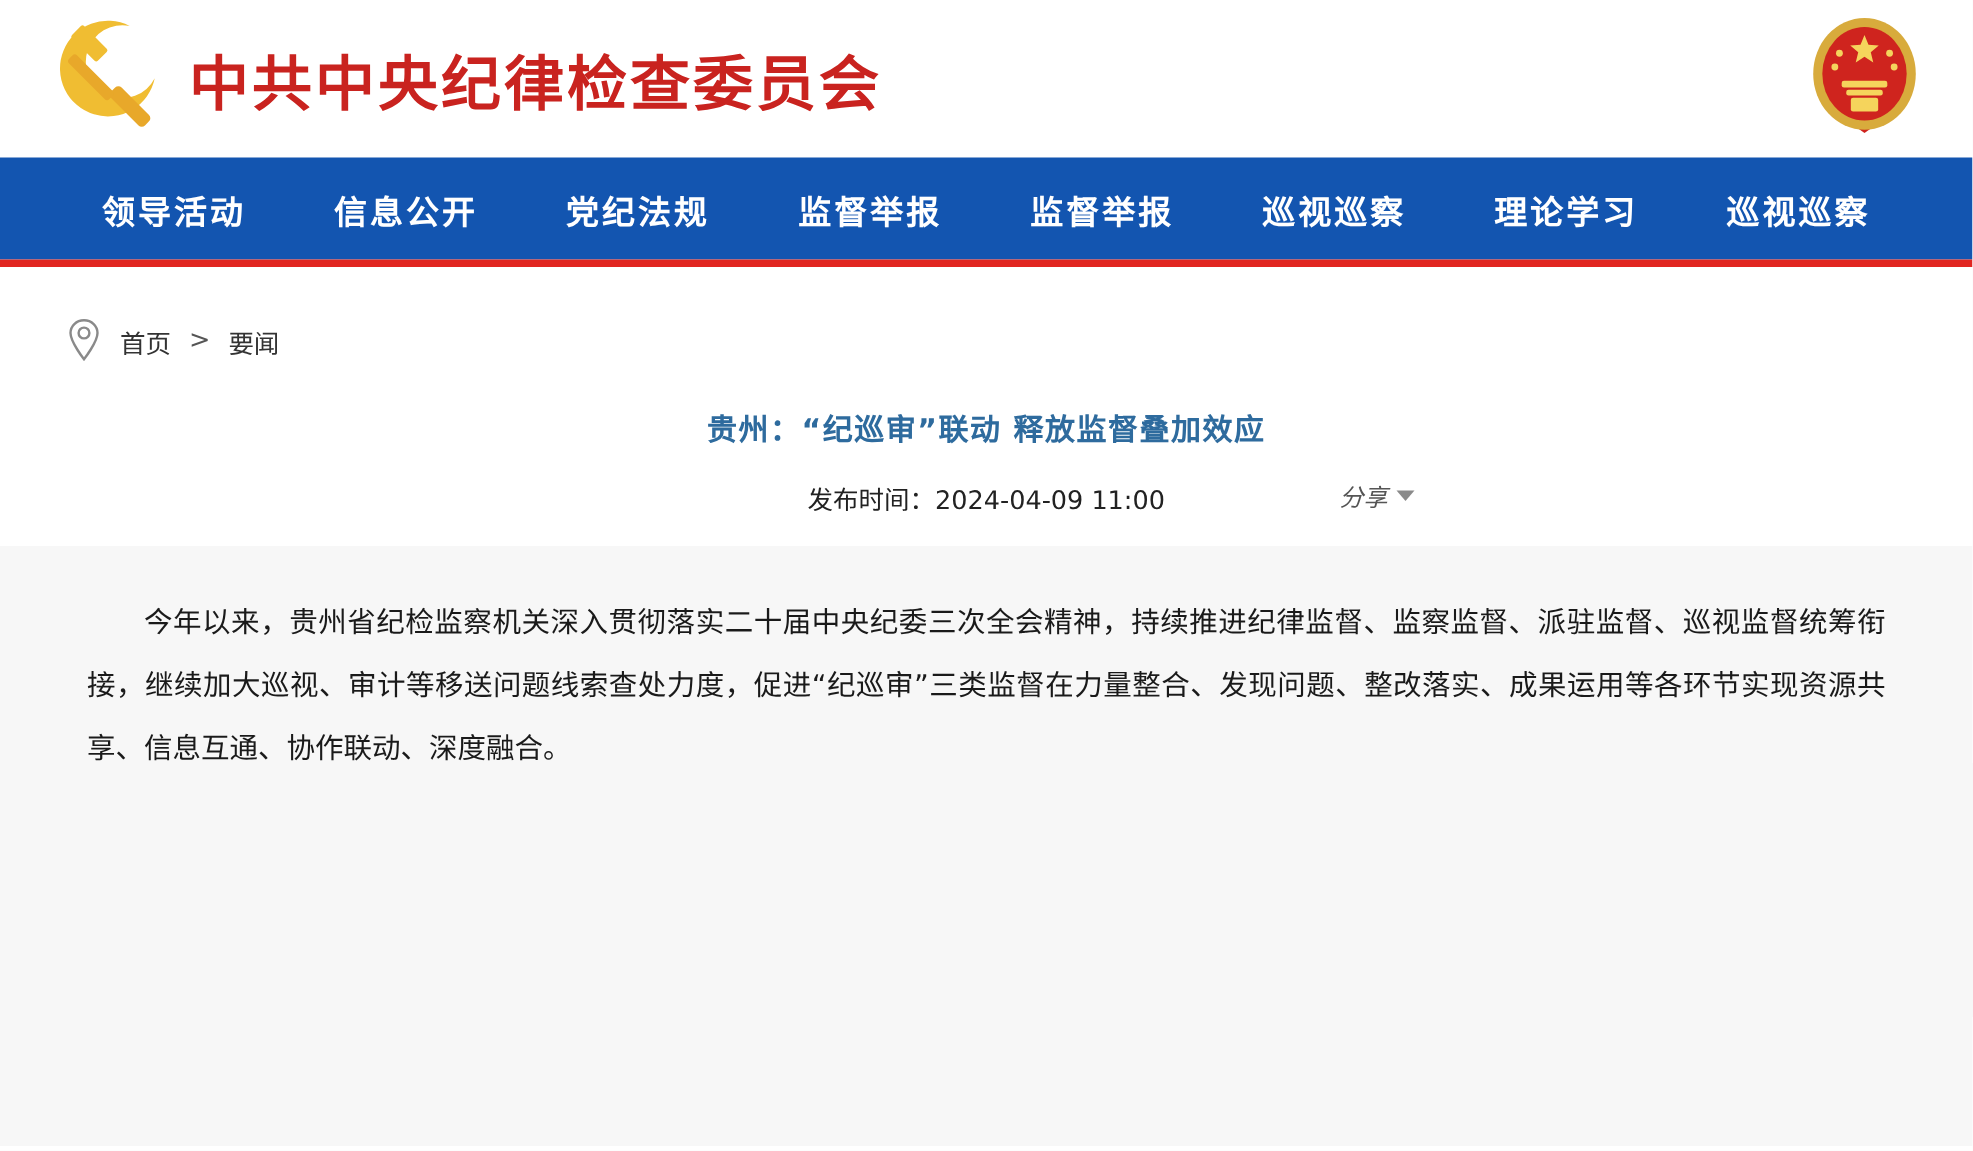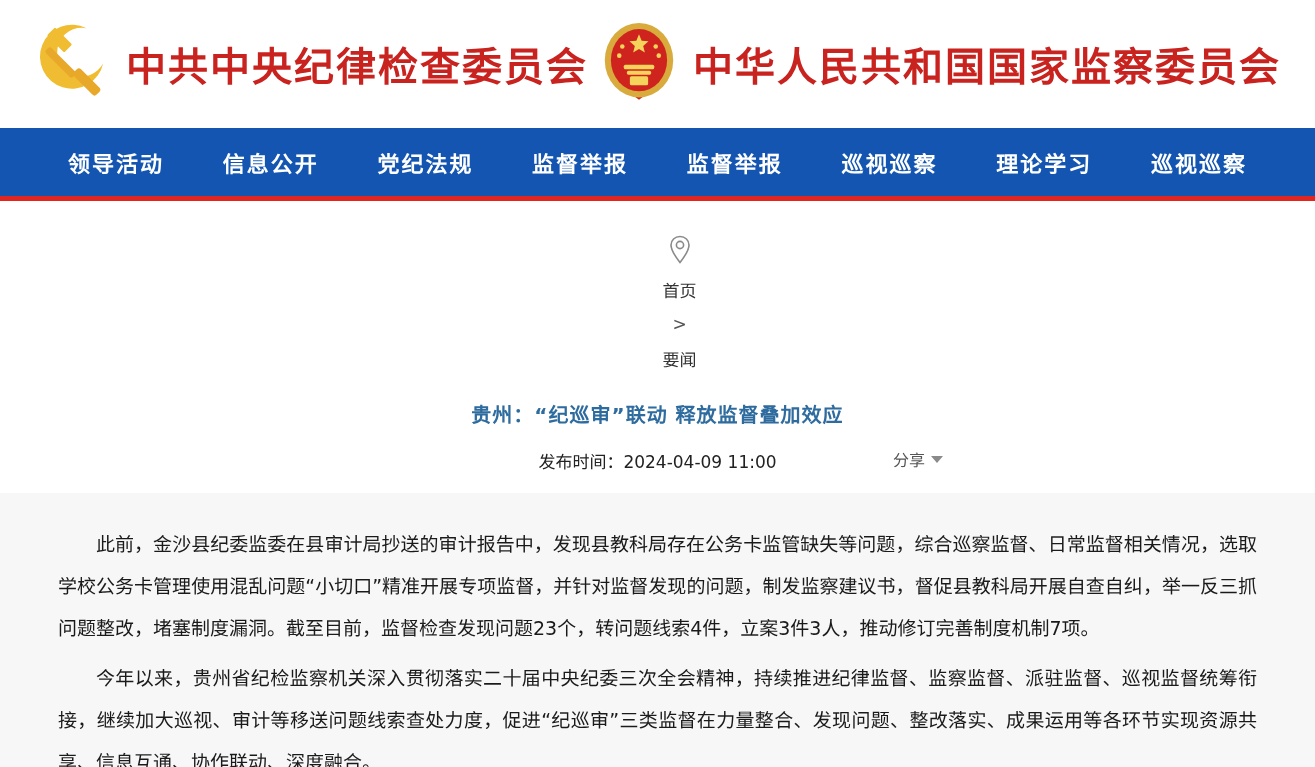--- a/index.html
+++ b/index.html
@@ -3,21 +3,21 @@
 <meta charset="utf-8">
 <style>
   * { margin: 0; padding: 0; box-sizing: border-box; }
   html, body {
     width: 1315px; height: 767px;
     font-family: "DejaVu Sans", "Liberation Sans", sans-serif;
     background: #ffffff; overflow: hidden;
   }
   
   .site-header {
-    height: 128px; background: #ffffff;
+    height: 105px; background: #ffffff;
     display: flex; align-items: center; justify-content: space-between;
     padding: 0 34px;
   }
   .brand { display: flex; align-items: center; gap: 16px; cursor: pointer; }
   .brand .emblem { width: 76px; height: 86px; display: block; }
   .brand .brand-title {
     font-size: 40px; font-weight: bold; color: #c9231f;
     letter-spacing: 2px; white-space: nowrap;
   }
   
@@ -28,34 +28,34 @@
   }
   .main-nav .nav-item {
     color: #ffffff; font-size: 22px; font-weight: bold;
     letter-spacing: 2px; cursor: pointer; white-space: nowrap;
   }
   .red-stripe { height: 5px; background: #e12621; }
   
   .breadcrumb {
     margin: 34px 0 0 44px;
     display: flex; align-items: center; gap: 12px;
-    font-size: 17px; color: #333333; flex-direction: column;
+    font-size: 17px; color: #333333;
   }
   .breadcrumb .pin { width: 24px; height: 30px; }
   .breadcrumb a { color: #333333; text-decoration: none; cursor: pointer; }
   .breadcrumb .sep { color: #555555; }
   
   .article-head { position: relative; text-align: center; margin-top: 28px; }
   .article-title {
     font-size: 20px; font-weight: bold; color: #2e6b9e; letter-spacing: 1px;
   }
   .share-widget {
     position: absolute; top: 48px; right: 372px;
     font-size: 16px; color: #555555; cursor: pointer;
-    display: inline-flex; align-items: center; gap: 6px;
+    display: inline-flex; align-items: center; gap: 6px; font-style: italic;
   }
   .share-caret {
     width: 0; height: 0; display: inline-block;
     border-left: 6px solid transparent; border-right: 6px solid transparent;
     border-top: 7px solid #8a8a8a;
   }
   .article-meta {
     margin-top: 20px; font-size: 17px; color: #222222;
     display: flex; justify-content: center; gap: 46px;
   }
@@ -91,21 +91,20 @@
       <ellipse cx="50" cy="50" rx="37" ry="41" fill="#cf241e"></ellipse>
       <path d="M50 16 l3.5 8.5 9 .7 -7 6 2.2 8.8 -7.7 -4.9 -7.7 4.9 2.2 -8.8 -7 -6 9 -.7 Z" fill="#f5d45c"></path>
       <circle cx="28" cy="32" r="3" fill="#f5d45c"></circle>
       <circle cx="72" cy="32" r="3" fill="#f5d45c"></circle>
       <circle cx="24" cy="44" r="3" fill="#f5d45c"></circle>
       <circle cx="76" cy="44" r="3" fill="#f5d45c"></circle>
       <rect x="30" y="56" width="40" height="6" rx="2" fill="#f5d45c"></rect>
       <rect x="34" y="64" width="32" height="5" rx="2" fill="#f5d45c"></rect>
       <rect x="38" y="71" width="24" height="12" rx="2" fill="#f5d45c"></rect>
     </svg>
-    <span class="brand-title">中华人民共和国国家监察委员会</span>
   </div>
 </header>
 
 <nav class="main-nav">
   <span class="nav-item">领导活动</span>
   <span class="nav-item">信息公开</span>
   <span class="nav-item">党纪法规</span>
   <span class="nav-item">监督举报</span>
   <span class="nav-item">监督举报</span>
   <span class="nav-item">巡视巡察</span>
@@ -131,15 +130,14 @@
     <span class="share-caret"></span>
   </div>
   <div class="article-meta">
     <span class="meta-item">
       <span class="meta-label">发布时间：</span><span>2024-04-09 11:00</span>
     </span>
   </div>
 </section>
 
 <article class="article-body">
-  <p>此前，金沙县纪委监委在县审计局抄送的审计报告中，发现县教科局存在公务卡监管缺失等问题，综合巡察监督、日常监督相关情况，选取学校公务卡管理使用混乱问题“小切口”精准开展专项监督，并针对监督发现的问题，制发监察建议书，督促县教科局开展自查自纠，举一反三抓问题整改，堵塞制度漏洞。截至目前，监督检查发现问题23个，转问题线索4件，立案3件3人，推动修订完善制度机制7项。</p>
   <p>今年以来，贵州省纪检监察机关深入贯彻落实二十届中央纪委三次全会精神，持续推进纪律监督、监察监督、派驻监督、巡视监督统筹衔接，继续加大巡视、审计等移送问题线索查处力度，促进“纪巡审”三类监督在力量整合、发现问题、整改落实、成果运用等各环节实现资源共享、信息互通、协作联动、深度融合。</p>
 </article>
 
 </body></html>

